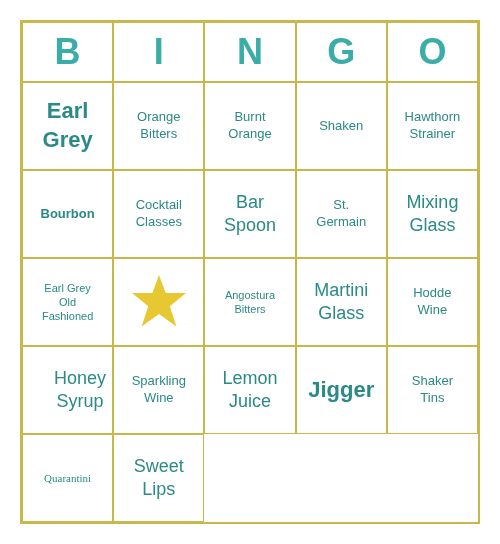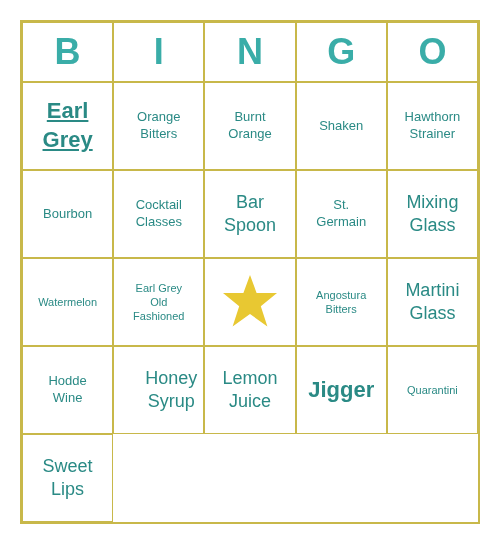--- a/index.html
+++ b/index.html
@@ -73,59 +73,56 @@
 <div class="bingo-card">
   <div class="bingo-header">
   <div class="bingo-header-cell">B</div>
       <div class="bingo-header-cell">I</div>
       <div class="bingo-header-cell">N</div>
       <div class="bingo-header-cell">G</div>
       <div class="bingo-header-cell">O</div>
     </div>
   <div class="bingo-grid">
   <div class="bingo-cell large-text">
-        <span class="cell-text" style="white-space: pre-line; text-decoration: underline;">Earl
+        <span class="cell-text" style="white-space: pre-line;">Earl
 Grey</span>
       </div>
       <div class="bingo-cell">
         <span class="cell-text" style="white-space: pre-line;">Orange
 Bitters</span>
       </div>
       <div class="bingo-cell">
         <span class="cell-text" style="white-space: pre-line;">Burnt
 Orange</span>
       </div>
       <div class="bingo-cell">
         <span class="cell-text" style="white-space: pre-line;">Shaken</span>
       </div>
       <div class="bingo-cell">
         <span class="cell-text" style="white-space: pre-line;">Hawthorn
 Strainer</span>
       </div>
       <div class="bingo-cell">
-        <span class="cell-text" style="white-space: pre-line;">Bourbon</span>
+        <span class="cell-text" style="white-space: pre-line; font-weight: bold;">Bourbon</span>
       </div>
       <div class="bingo-cell">
         <span class="cell-text" style="white-space: pre-line;">Cocktail
 Classes</span>
       </div>
       <div class="bingo-cell medium-text">
         <span class="cell-text" style="white-space: pre-line;">Bar
 Spoon</span>
       </div>
       <div class="bingo-cell">
         <span class="cell-text" style="white-space: pre-line;">St.
 Germain</span>
       </div>
       <div class="bingo-cell medium-text">
         <span class="cell-text" style="white-space: pre-line;">Mixing
 Glass</span>
-      </div>
-      <div class="bingo-cell small-text">
-        <span class="cell-text" style="white-space: pre-line;">Watermelon</span>
       </div>
       <div class="bingo-cell small-text">
         <span class="cell-text" style="white-space: pre-line;">Earl Grey
 Old
 Fashioned</span>
       </div>
       <div class="bingo-cell star-cell">
         <svg class="star" viewBox="0 0 100 100">
           <polygon points="50,5 61,35 95,35 68,57 79,91 50,70 21,91 32,57 5,35 39,35" fill="#e8c832"></polygon>
         </svg>
@@ -139,28 +136,36 @@
 Glass</span>
       </div>
       <div class="bingo-cell">
         <span class="cell-text" style="white-space: pre-line;">Hodde
 Wine</span>
       </div>
       <div class="bingo-cell medium-text">
         <span class="cell-text" style="white-space: pre-line; margin-left: 25px;">Honey
 Syrup</span>
       </div>
+      <div class="bingo-cell">
+        <span class="cell-text" style="white-space: pre-line;">Sparkling
+Wine</span>
+      </div>
       <div class="bingo-cell medium-text">
         <span class="cell-text" style="white-space: pre-line;">Lemon
 Juice</span>
       </div>
       <div class="bingo-cell large-text">
         <span class="cell-text" style="white-space: pre-line;">Jigger</span>
       </div>
+      <div class="bingo-cell">
+        <span class="cell-text" style="white-space: pre-line;">Shaker
+Tins</span>
+      </div>
       <div class="bingo-cell small-text">
-        <span class="cell-text" style="white-space: pre-line;">Quarantini</span>
+        <span class="cell-text" style="white-space: pre-line; font-family: Liberation Serif, serif;">Quarantini</span>
       </div>
       <div class="bingo-cell medium-text">
         <span class="cell-text" style="white-space: pre-line;">Sweet
 Lips</span>
       </div>
     </div>
 </div>
 
 </body></html>

